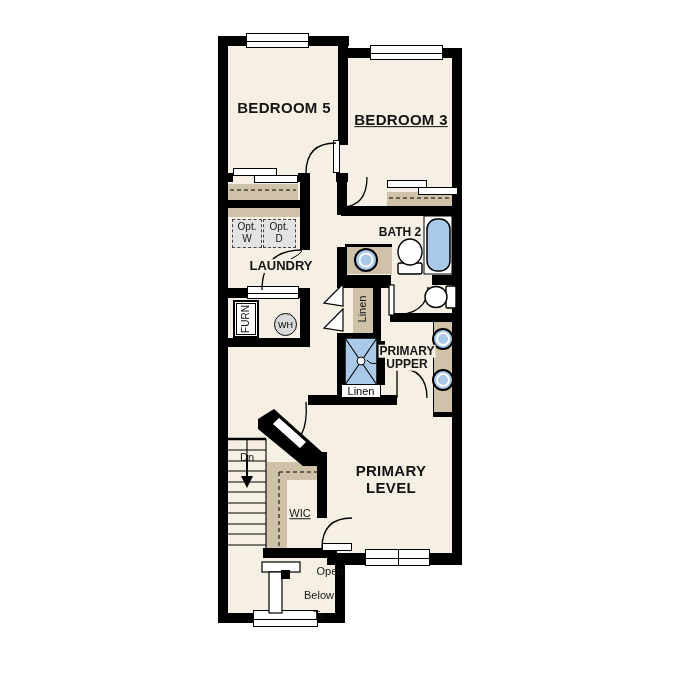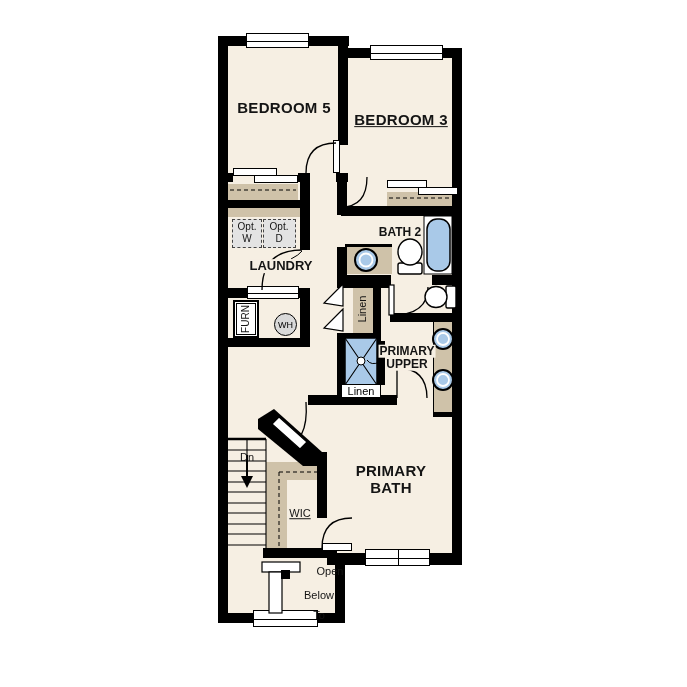--- a/index.html
+++ b/index.html
@@ -197,21 +197,21 @@
       <span>Linen</span>
     </div>
 
   <div class="lbl b15" style="left:284px;top:108px;">BEDROOM 5</div>
   <div class="lbl b15" style="left:401px;top:120px;text-decoration:underline;">BEDROOM 3</div>
   <div class="lbl b12" style="left:400px;top:232px;">BATH 2</div>
   <div class="lbl b13 bg" style="left:264px;top:266px;">LAUNDRY</div>
   <div class="lbl b12 bg" style="left:407px;top:351px;">PRIMARY</div>
   <div class="lbl b12 bg" style="left:407px;top:364px;">UPPER</div>
   <div class="lbl b15" style="left:391px;top:471px;">PRIMARY</div>
-  <div class="lbl b15" style="left:391px;top:488px;">BATH</div>
+  <div class="lbl b15" style="left:391px;top:488px;">LEVEL</div>
   <div class="lbl r11" style="left:300px;top:514px;text-decoration:underline;">WIC</div>
   <div class="lbl r11 rot" style="left:363px;top:309px;">Linen</div>
   <div class="lbl r10 rot" style="left:246px;top:319px;">FURN</div>
 
   <div class="lbl r10" style="left:247px;top:227px;">Opt.</div>
   <div class="lbl r10" style="left:247px;top:239px;">W</div>
   <div class="lbl r10" style="left:279px;top:227px;">Opt.</div>
   <div class="lbl r10" style="left:279px;top:239px;">D</div>
   <div class="lbl r11" style="left:247px;top:458px;">Dn</div>
   <div class="lbl r11" style="left:330px;top:572px;">Open</div>

